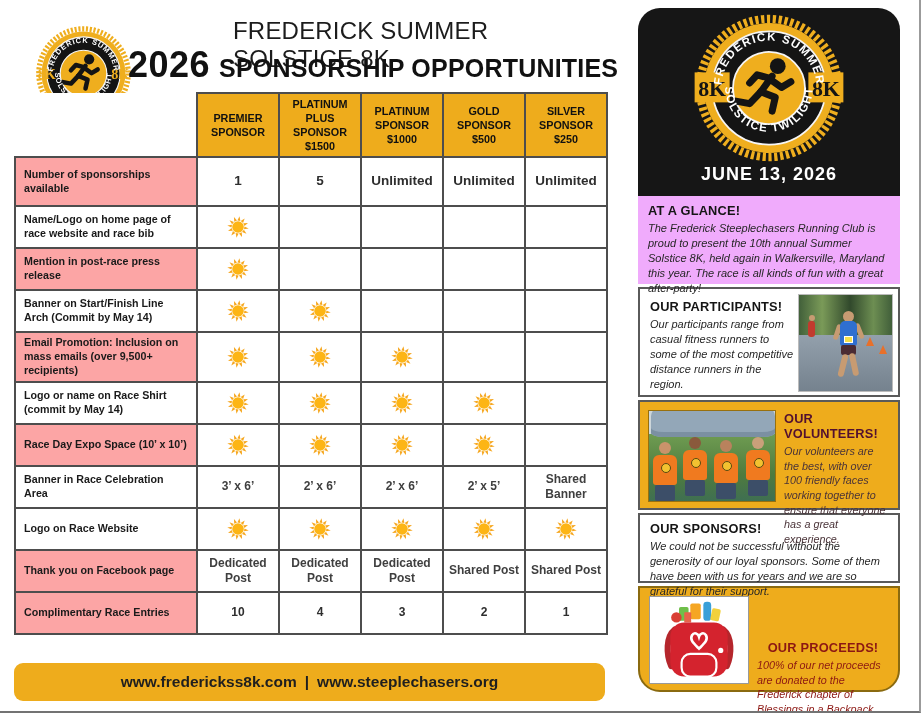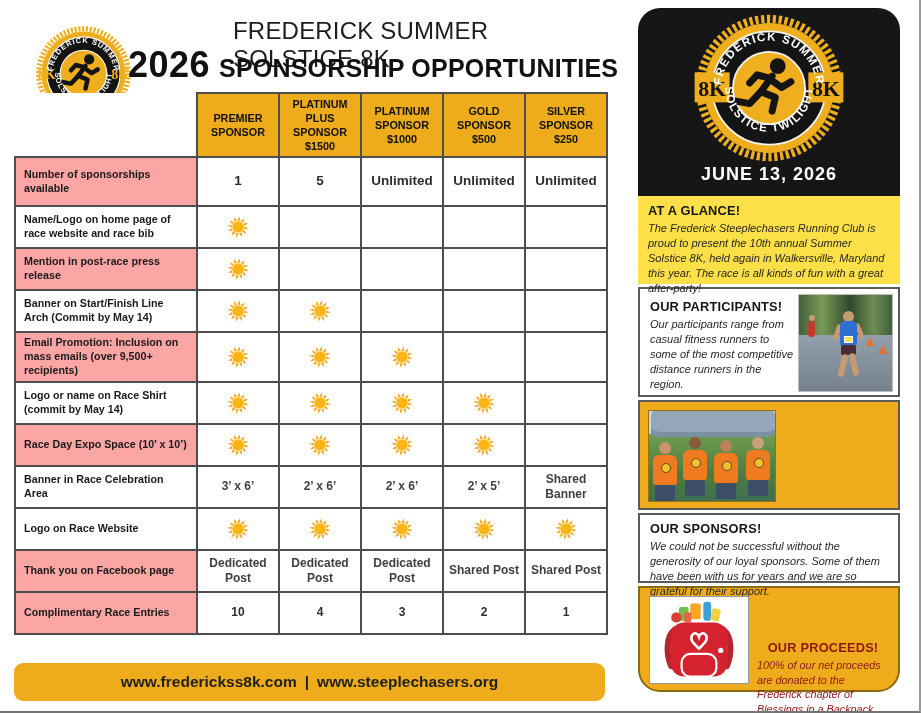--- a/index.html
+++ b/index.html
@@ -42,21 +42,21 @@
   .footer-bar span{margin:0 4px;}
 
   
   .sidebar{position:absolute;left:638px;top:8px;width:262px;}
   .sidebar *{box-sizing:border-box;}
   .side-black{height:188px;background:#161616;border-radius:22px 22px 0 0;
               display:flex;flex-direction:column;align-items:center;}
   .side-date{color:#fff;font-weight:700;font-size:18px;letter-spacing:1px;margin-top:1px;}
   .sec-h{font-size:12.8px;font-weight:700;color:#151515;letter-spacing:.2px;}
   .sec-b{font-style:italic;font-size:11px;color:#262626;line-height:1.36;margin-top:3px;}
-  .side-glance{background:#fde047;height:88px;padding:7px 10px;}
+  .side-glance{background:#f0abfc;height:88px;padding:7px 10px;}
   .box{border:2px solid #5a5a5a;}
   .side-participants{background:#fff;height:110px;margin-top:3px;display:flex;padding:5px;}
   .pp-text{flex:1;padding:5px 4px 0 5px;}
   .side-volunteers{background:#EEAC1C;height:110px;margin-top:3px;display:flex;padding:8px;}
   .vol-text{flex:1;padding-left:8px;padding-top:1px;}
   .sec-h.maroon{color:#521030;}
   .sec-b.maroon-b{color:#4a3338;font-size:10.8px;}
   .side-sponsors{background:#fff;height:70px;margin-top:3px;padding:6px 10px;}
   .side-proceeds{background:#EEAC1C;height:106px;margin-top:3px;border:2px solid #8a6a10;
                  border-radius:0 0 22px 22px;display:flex;padding:8px 9px;}
@@ -628,20 +628,24 @@
             <div class="head"></div>
             <div class="shirt"></div>
             <div class="jeans"></div>
           </div>
         <div class="vp-person p4">
             <div class="head"></div>
             <div class="shirt"></div>
             <div class="jeans"></div>
           </div>
       </div>
+      <div class="vol-text">
+        <div class="sec-h maroon">OUR VOLUNTEERS!</div>
+        <div class="sec-b maroon-b">Our volunteers are the best, with over 100 friendly faces working together to ensure that everyone has a great experience.</div>
+      </div>
     </div>
 
     <div class="side-sponsors box">
       <div class="sec-h">OUR SPONSORS!</div>
       <div class="sec-b">We could not be successful without the generosity of our loyal sponsors. Some of them have been with us for years and we are so grateful for their support.</div>
     </div>
 
     <div class="side-proceeds">
       <div class="bp-box">
         <svg width="88" height="80" viewBox="0 0 100 92">

